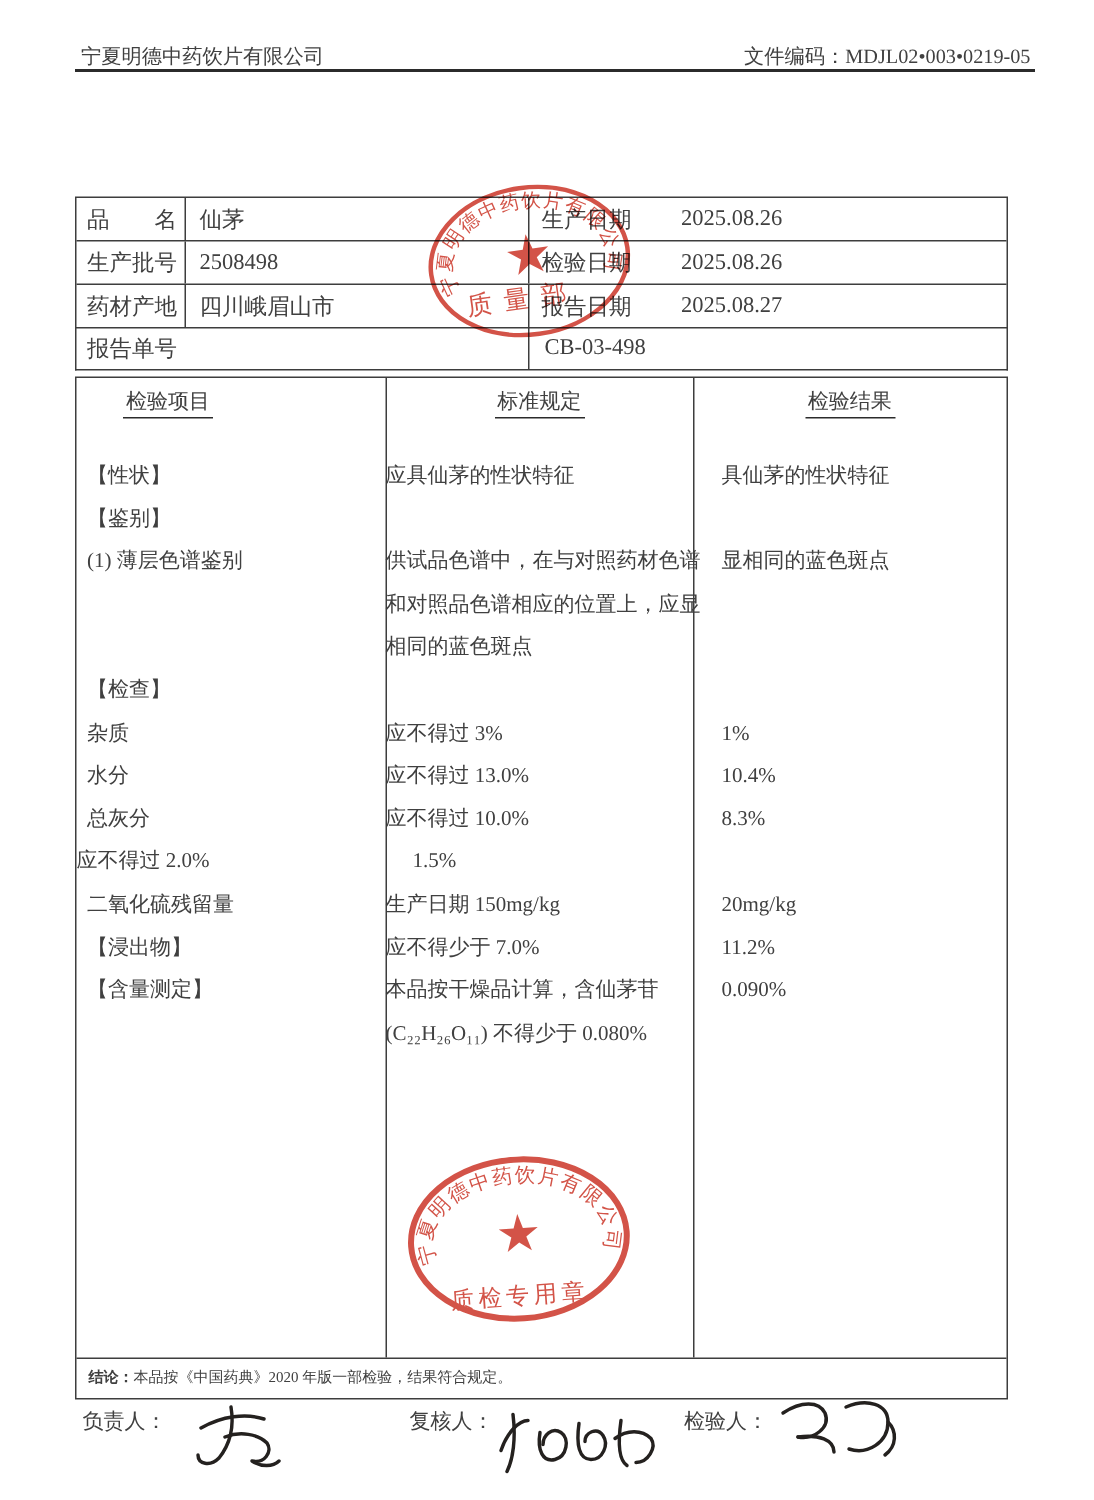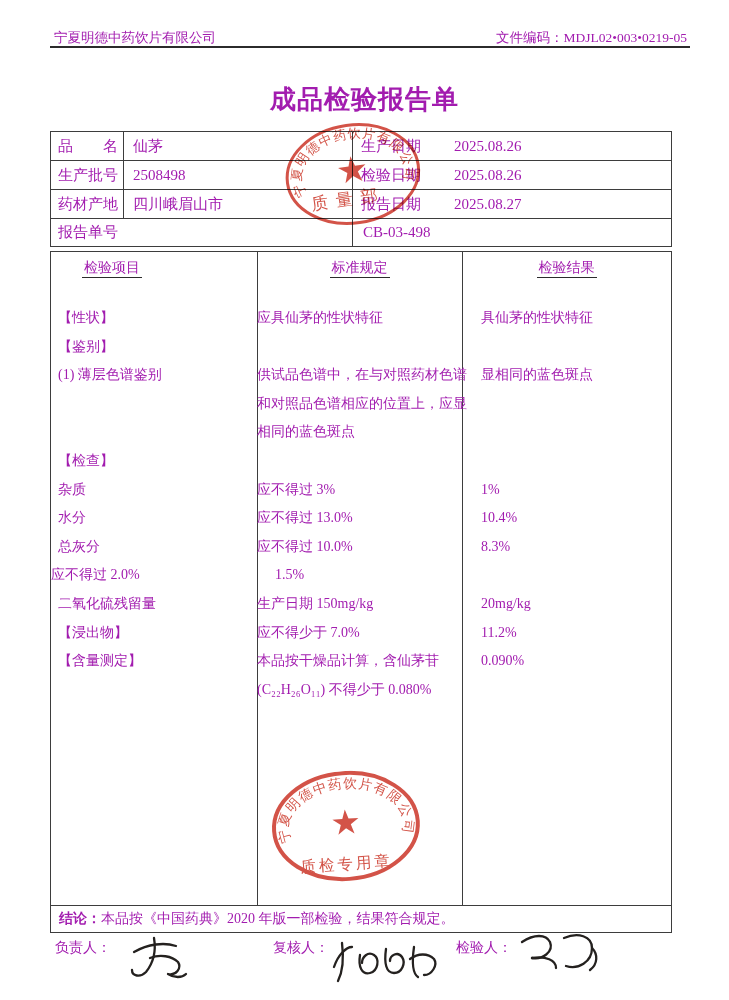--- a/index.html
+++ b/index.html
@@ -1,17 +1,17 @@
 <!DOCTYPE html>
 <html><head>
 <meta charset="utf-8">
 <style>
   html,body { margin:0; padding:0; background:#ffffff; }
   .page { position:relative; width:729px; height:1000px; background:#fff; overflow:hidden;
-          font-family:"Liberation Serif","DejaVu Serif",serif; color:#a21caf; }
+          font-family:"Liberation Serif","DejaVu Serif",serif; color:#404040; }
 
   
   .company  { position:absolute; left:54px;  top:29px; font-size:13.5px; white-space:nowrap; }
   .doccode  { position:absolute; right:42px; top:29px; font-size:13.5px; white-space:nowrap; }
   .hrule    { position:absolute; left:50px;  top:46px; width:640px; height:2px; background:#2b2b2b; }
   .title    { position:absolute; left:0; right:0; top:82px; text-align:center;
               font-size:26px; font-weight:bold; letter-spacing:1px; }
 
   
   .info-table { position:absolute; left:50px; top:131px; width:620px; border:1px solid #3d3d3d; }
@@ -31,21 +31,21 @@
   .vdiv.v1 { left:206px; } .vdiv.v2 { left:411px; }
   .rhead { position:absolute; top:7px; font-size:14px; }
   .rh1 { left:7px;margin-left:24px; } .rh2 { left:206px; width:205px; text-align:center; } .rh3 { left:411px; width:209px; text-align:center; }
   .ul { border-bottom:1px solid #2b2b2b; padding:0 2px 2px 2px; }
   .rrows { position:absolute; top:52px; left:0; right:0; }
   .rrow  { display:flex; height:28.6px; line-height:28.6px; font-size:14px; }
   .rc-item { width:206px; padding-left:7px;  box-sizing:border-box; white-space:nowrap; }
   .rc-std  { width:205px; box-sizing:border-box; white-space:nowrap; }
   .rc-res  { flex:1;      padding-left:19px; box-sizing:border-box; white-space:nowrap; }
   .concl { position:absolute; left:0; right:0; top:653px; bottom:0; border-top:1px solid #3d3d3d;
-           line-height:25px; font-size:14px; padding-left:8px; white-space:nowrap; }
+           line-height:25px; font-size:10px; padding-left:8px; white-space:nowrap; }
   .concl .lbl { font-weight:bold; }
 
   
   .signer { position:absolute; top:939px; font-size:14px; white-space:nowrap; }
   .s1 { left:55px; } .s2 { left:273px; } .s3 { left:456px; }
   .sig { position:absolute; }
   .sig path { fill:none; stroke:#24211f; stroke-width:2.3; stroke-linecap:round; stroke-linejoin:round; }
   .sig1 { left:120px; top:932px; }
   .sig2 { left:328px; top:933px; }
   .sig3 { left:512px; top:926px; }
@@ -59,21 +59,20 @@
 </style>
 </head>
 <body>
 
 <div class="page">
 
   <div class="company">宁夏明德中药饮片有限公司</div>
   <div class="doccode"><span>文件编码：</span><span>MDJL02•003•0219-05</span></div>
   <div class="hrule"></div>
 
-  <div class="title">成品检验报告单</div>
 
   <div class="info-table">
 
       <div class="irow">
         <div class="ic ic-l1">品　　名</div>
         <div class="ic ic-v1">仙茅</div>
         <div class="ic ic-l2">生产日期</div>
         <div class="ic ic-v2">2025.08.26</div>
       </div>
 

